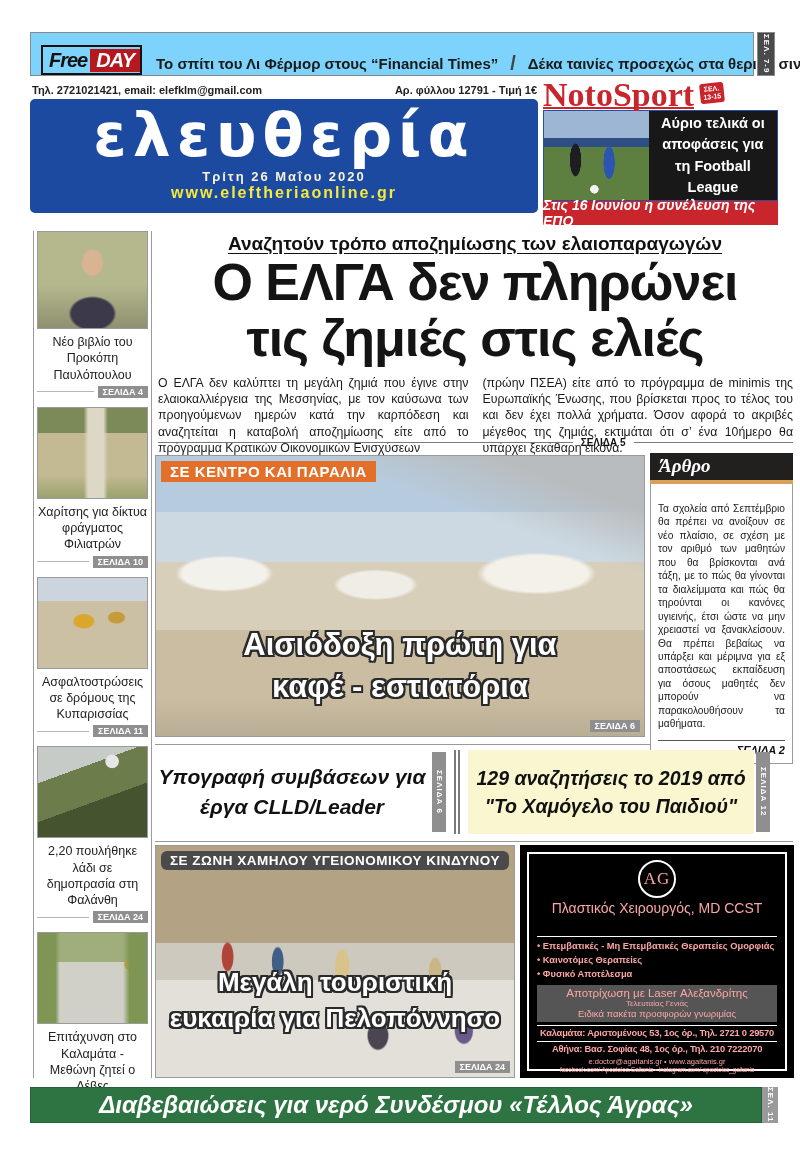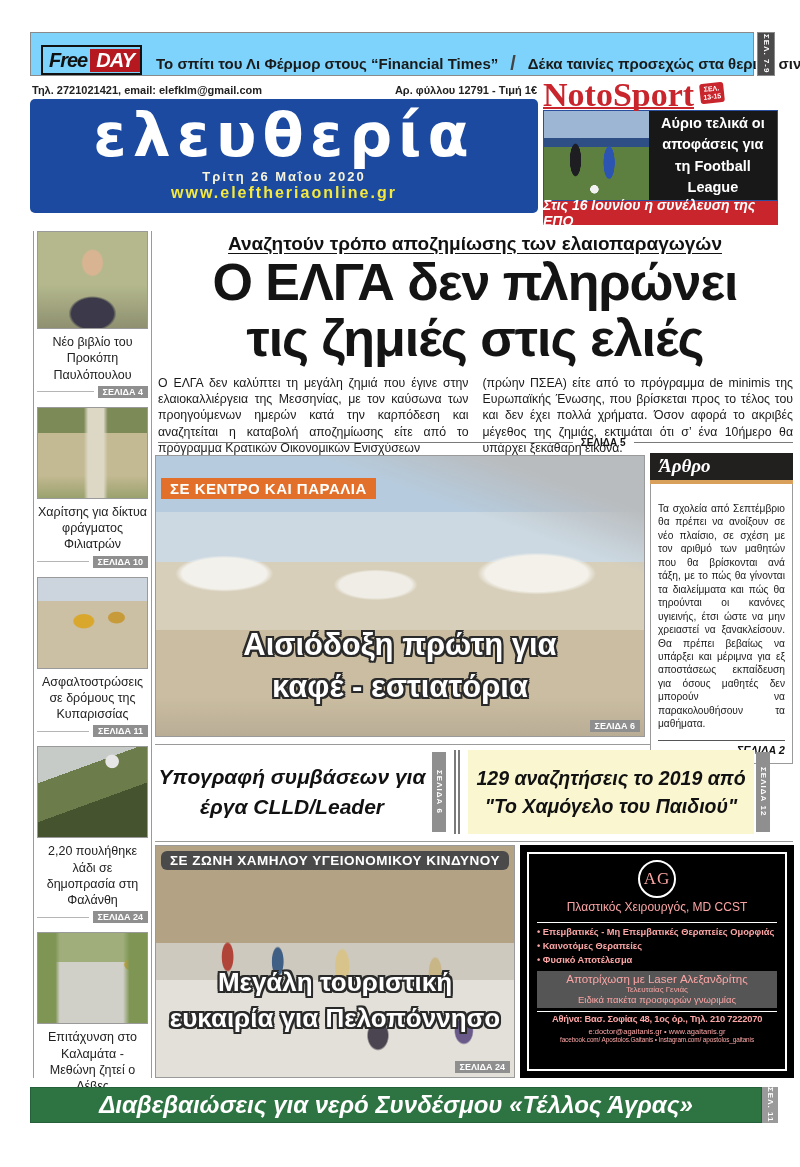--- a/index.html
+++ b/index.html
@@ -93,21 +93,21 @@
   
   .beach { position:absolute; left:155px; top:455px; width:490px; height:282px; border:1px solid #9a9a9a;
     background:
       radial-gradient(ellipse 70px 26px at 14% 42%, #f3f1ec 0 60%, transparent 70%),
       radial-gradient(ellipse 60px 22px at 45% 46%, #efede6 0 60%, transparent 70%),
       radial-gradient(ellipse 85px 30px at 78% 42%, #f3f1ea 0 60%, transparent 70%),
       linear-gradient(200deg, #b9bcbe 0 12%, transparent 26%),
       linear-gradient(180deg, #b6cbdd 0 20%, #ccd9e2 20% 38%, #d7cfba 38% 62%, #cabda1 62% 86%, #b9ad96 100%); }
   .photo-label { position:absolute; top:5px; left:5px; color:#fff; font-weight:bold; font-size:15px;
     padding:2px 9px; letter-spacing:0.5px; }
-  .label-orange { background:#e2702a;margin-top:17px; }
+  .label-orange { background:#e2702a; }
   .label-gray { background:#4a4a4a; font-size:13.5px;border-radius:6px; }
   .overlay-head { position:absolute; width:100%; text-align:center; color:#fff; font-weight:bold;
     text-shadow:-2px -2px 0 #2a2a2a, 2px -2px 0 #2a2a2a, -2px 2px 0 #2a2a2a, 2px 2px 0 #2a2a2a,
       0 -2px 0 #2a2a2a, 0 2px 0 #2a2a2a, -2px 0 0 #2a2a2a, 2px 0 0 #2a2a2a; }
   .beach .overlay-head { top:168px; font-size:31px; line-height:1.35; }
   .photo-badge { position:absolute; right:4px; bottom:4px; }
 
   
   .arthro { position:absolute; left:650px; top:453px; width:143px; }
   .arthro-header { background:#221f1f; color:#fff; font-family:"Liberation Serif", serif; font-style:italic;
@@ -142,21 +142,21 @@
       linear-gradient(180deg, #b3a384 0 42%, #cdc9be 42% 58%, #e2e0d8 58% 100%); }
   .tourism .overlay-head { top:118px; font-size:26px; line-height:1.4; }
 
   
   .ad { position:absolute; left:520px; top:845px; width:274px; height:233px; background:#000; padding:7px; }
   .ad-inner { border:2px solid #fff; height:100%; padding:5px 8px 4px 8px; text-align:center; color:#fca5a5; }
   .ad-logo { width:38px; height:38px; border:2px solid #fff; border-radius:50%; margin:1px auto 2px auto;
     display:flex; align-items:center; justify-content:center;
     font-family:"Liberation Serif", serif; font-size:17px; letter-spacing:1px; }
   .ad-name { font-weight:bold; font-size:15.5px; letter-spacing:0.5px; }
-  .ad-subtitle { font-size:12px; margin-bottom:8px; }
+  .ad-subtitle { font-size:14px; margin-bottom:20px; }
   .ad-bullets { border-top:1px solid #fff; text-align:left; font-size:9.3px; font-weight:bold; line-height:1.5;
     padding-top:3px; margin-bottom:3px; }
   .ad-gray { background:#555; padding:2px 2px 3px 2px; margin-bottom:3px; }
   .ad-laser1 { font-size:11.5px; } .ad-laser2 { font-size:8px; } .ad-laser3 { font-size:9.5px; }
   .ad-address { border-top:1px solid #fff; font-size:9.3px; font-weight:bold; padding:2.5px 0; letter-spacing:-0.2px; white-space:nowrap; }
   .ad-web1 { font-size:7.5px; } .ad-web2 { font-size:6.4px; letter-spacing:-0.1px; white-space:nowrap; }
 
   
   .green-strip { position:absolute; left:30px; top:1087px; width:732px; height:36px; background:#2e7443;
     color:#fff; font-weight:bold; font-style:italic; font-size:24px; display:flex; align-items:center;
@@ -308,20 +308,21 @@
       <div class="ad-bullets">
         <div>• Επεμβατικές -  Μη Επεμβατικές Θεραπείες Ομορφιάς</div>
         <div>• Καινοτόμες Θεραπείες</div>
         <div>• Φυσικό Αποτέλεσμα</div>
       </div>
       <div class="ad-gray">
         <div class="ad-laser1">Αποτρίχωση με Laser Αλεξανδρίτης</div>
         <div class="ad-laser2">Τελευταίας Γενιάς</div>
         <div class="ad-laser3">Ειδικά πακέτα προσφορών γνωριμίας</div>
       </div>
+      <div class="ad-address">Καλαμάτα: Αριστομένους 53, 1ος όρ., Τηλ. 2721 0 29570</div>
       <div class="ad-address">Αθήνα: Βασ. Σοφίας 48, 1ος όρ., Τηλ. 210 7222070</div>
       <div class="ad-web1">e:doctor@agaitanis.gr • www.agaitanis.gr</div>
       <div class="ad-web2">facebook.com/ Apostolos.Gaitanis • Instagram.com/ apostolos_gaitanis</div>
     </div>
   </div>
 
   <div class="green-strip">Διαβεβαιώσεις για νερό Συνδέσμου «Τέλλος Άγρας»</div>
   <div class="v-tab tab-green">ΣΕΛ. 11</div>
 
 </div>

